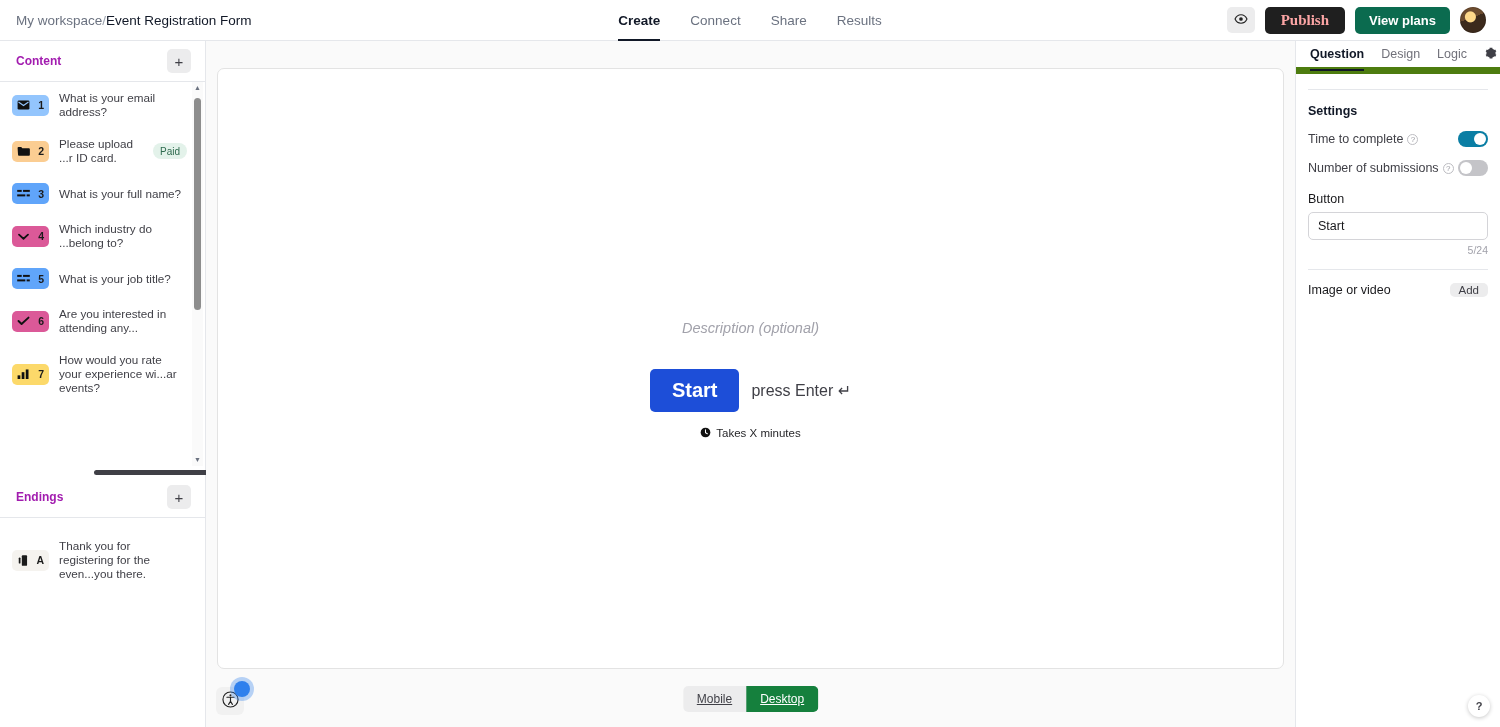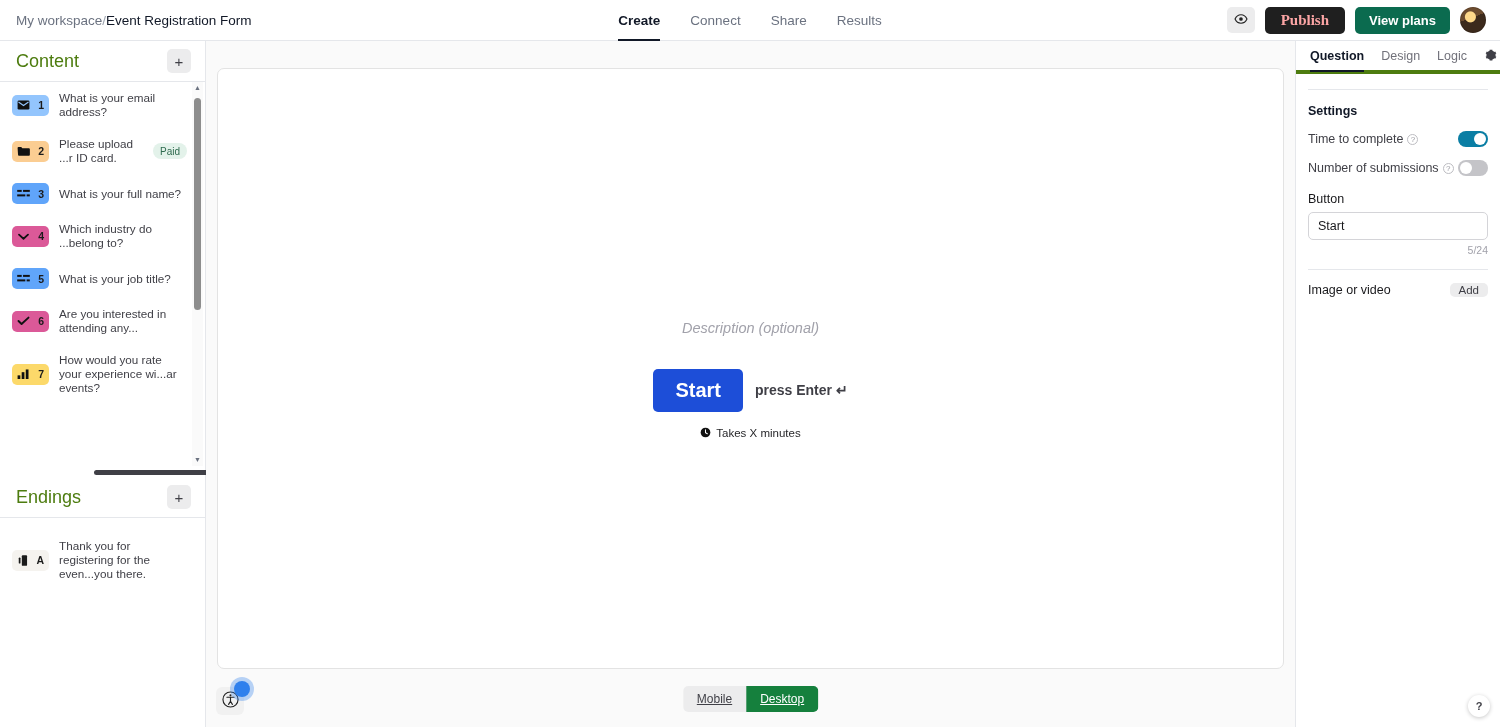--- a/index.html
+++ b/index.html
@@ -82,21 +82,21 @@
     width: 206px; min-width: 206px;
     background: #ffffff;
     border-right: 1px solid #e5e7eb;
     display: flex; flex-direction: column;
     position: relative;
   }
   .panel-head {
     height: 40px; display: flex; align-items: center;
     padding: 0 14px 0 16px; justify-content: space-between;
   }
-  .panel-head .ttl { font-size: 18px; color: #4d7c0f; font-weight: normal; }
+  .panel-head .ttl { font-size: 12px; color: #a21caf; font-weight: bold; }
   .add-btn {
     width: 24px; height: 24px; border-radius: 5px; background: #ececed;
     border: none; cursor: pointer; font-size: 15px; color: #3f3f46;
     display: flex; align-items: center; justify-content: center; line-height: 1;
   }
   .list-wrap { position: relative; }
   .q-list { }
   .q-item {
     display: flex; align-items: center; gap: 10px;
     padding: 9px 18px 9px 12px;
@@ -163,21 +163,21 @@
   }
   .start-row {
     margin-top: 33px; display: flex; align-items: center; gap: 12px;
   }
   .start-btn {
     background: #1d4ed8; color: #ffffff; border: none;
     font-size: 20px; font-weight: bold; border-radius: 5px;
     padding: 10px 22px; cursor: pointer;
     font-family: "Liberation Sans", sans-serif;
   }
-  .press-enter { font-size: 14px; color: #3f3f46; font-weight: bold; }
+  .press-enter { font-size: 16px; color: #3f3f46; font-weight: normal; }
   .takes { margin-top: 15px; display: flex; align-items: center; gap: 5px; font-size: 11.5px; color: #27272a; }
 
   .viewtoggle {
     position: absolute; bottom: 15px; left: 50%; transform: translateX(-50%);
     display: flex; background: #ececed; border-radius: 5px; overflow: hidden;
   }
   .viewtoggle button {
     border: none; background: transparent; cursor: pointer;
     font-size: 12px; padding: 6px 14px; color: #3f3f46;
     font-family: "Liberation Sans", sans-serif;
@@ -200,21 +200,21 @@
   }
 
   
   .rightpanel {
     width: 205px; min-width: 205px; background: #ffffff;
     border-left: 1px solid #e5e7eb; display: flex; flex-direction: column;
     position: relative;
   }
   .rp-tabs {
     display: flex; align-items: center; gap: 17px;
-    padding: 0 14px; height: 33px; border-bottom: 4px solid #4d7c0f;
+    padding: 0 14px; height: 33px; border-bottom: 7px solid #4d7c0f;
     position: relative;
   }
   .rp-tab { font-size: 12.5px; color: #71717a; cursor: pointer; height: 33px; display: flex; align-items: center; position: relative; }
   .rp-tab.active { color: #111827; font-weight: bold; }
   .rp-tab.active::after { content: ""; position: absolute; left: 0; right: 0; bottom: 0; height: 2px; background: #111827; }
   .rp-gear { margin-left: auto; cursor: pointer; display: flex; align-items: center; }
 
   .rp-select {
     margin: 14px 12px 0 12px; height: 32px;
     border: 1px solid #d4d4d8; border-radius: 6px;

